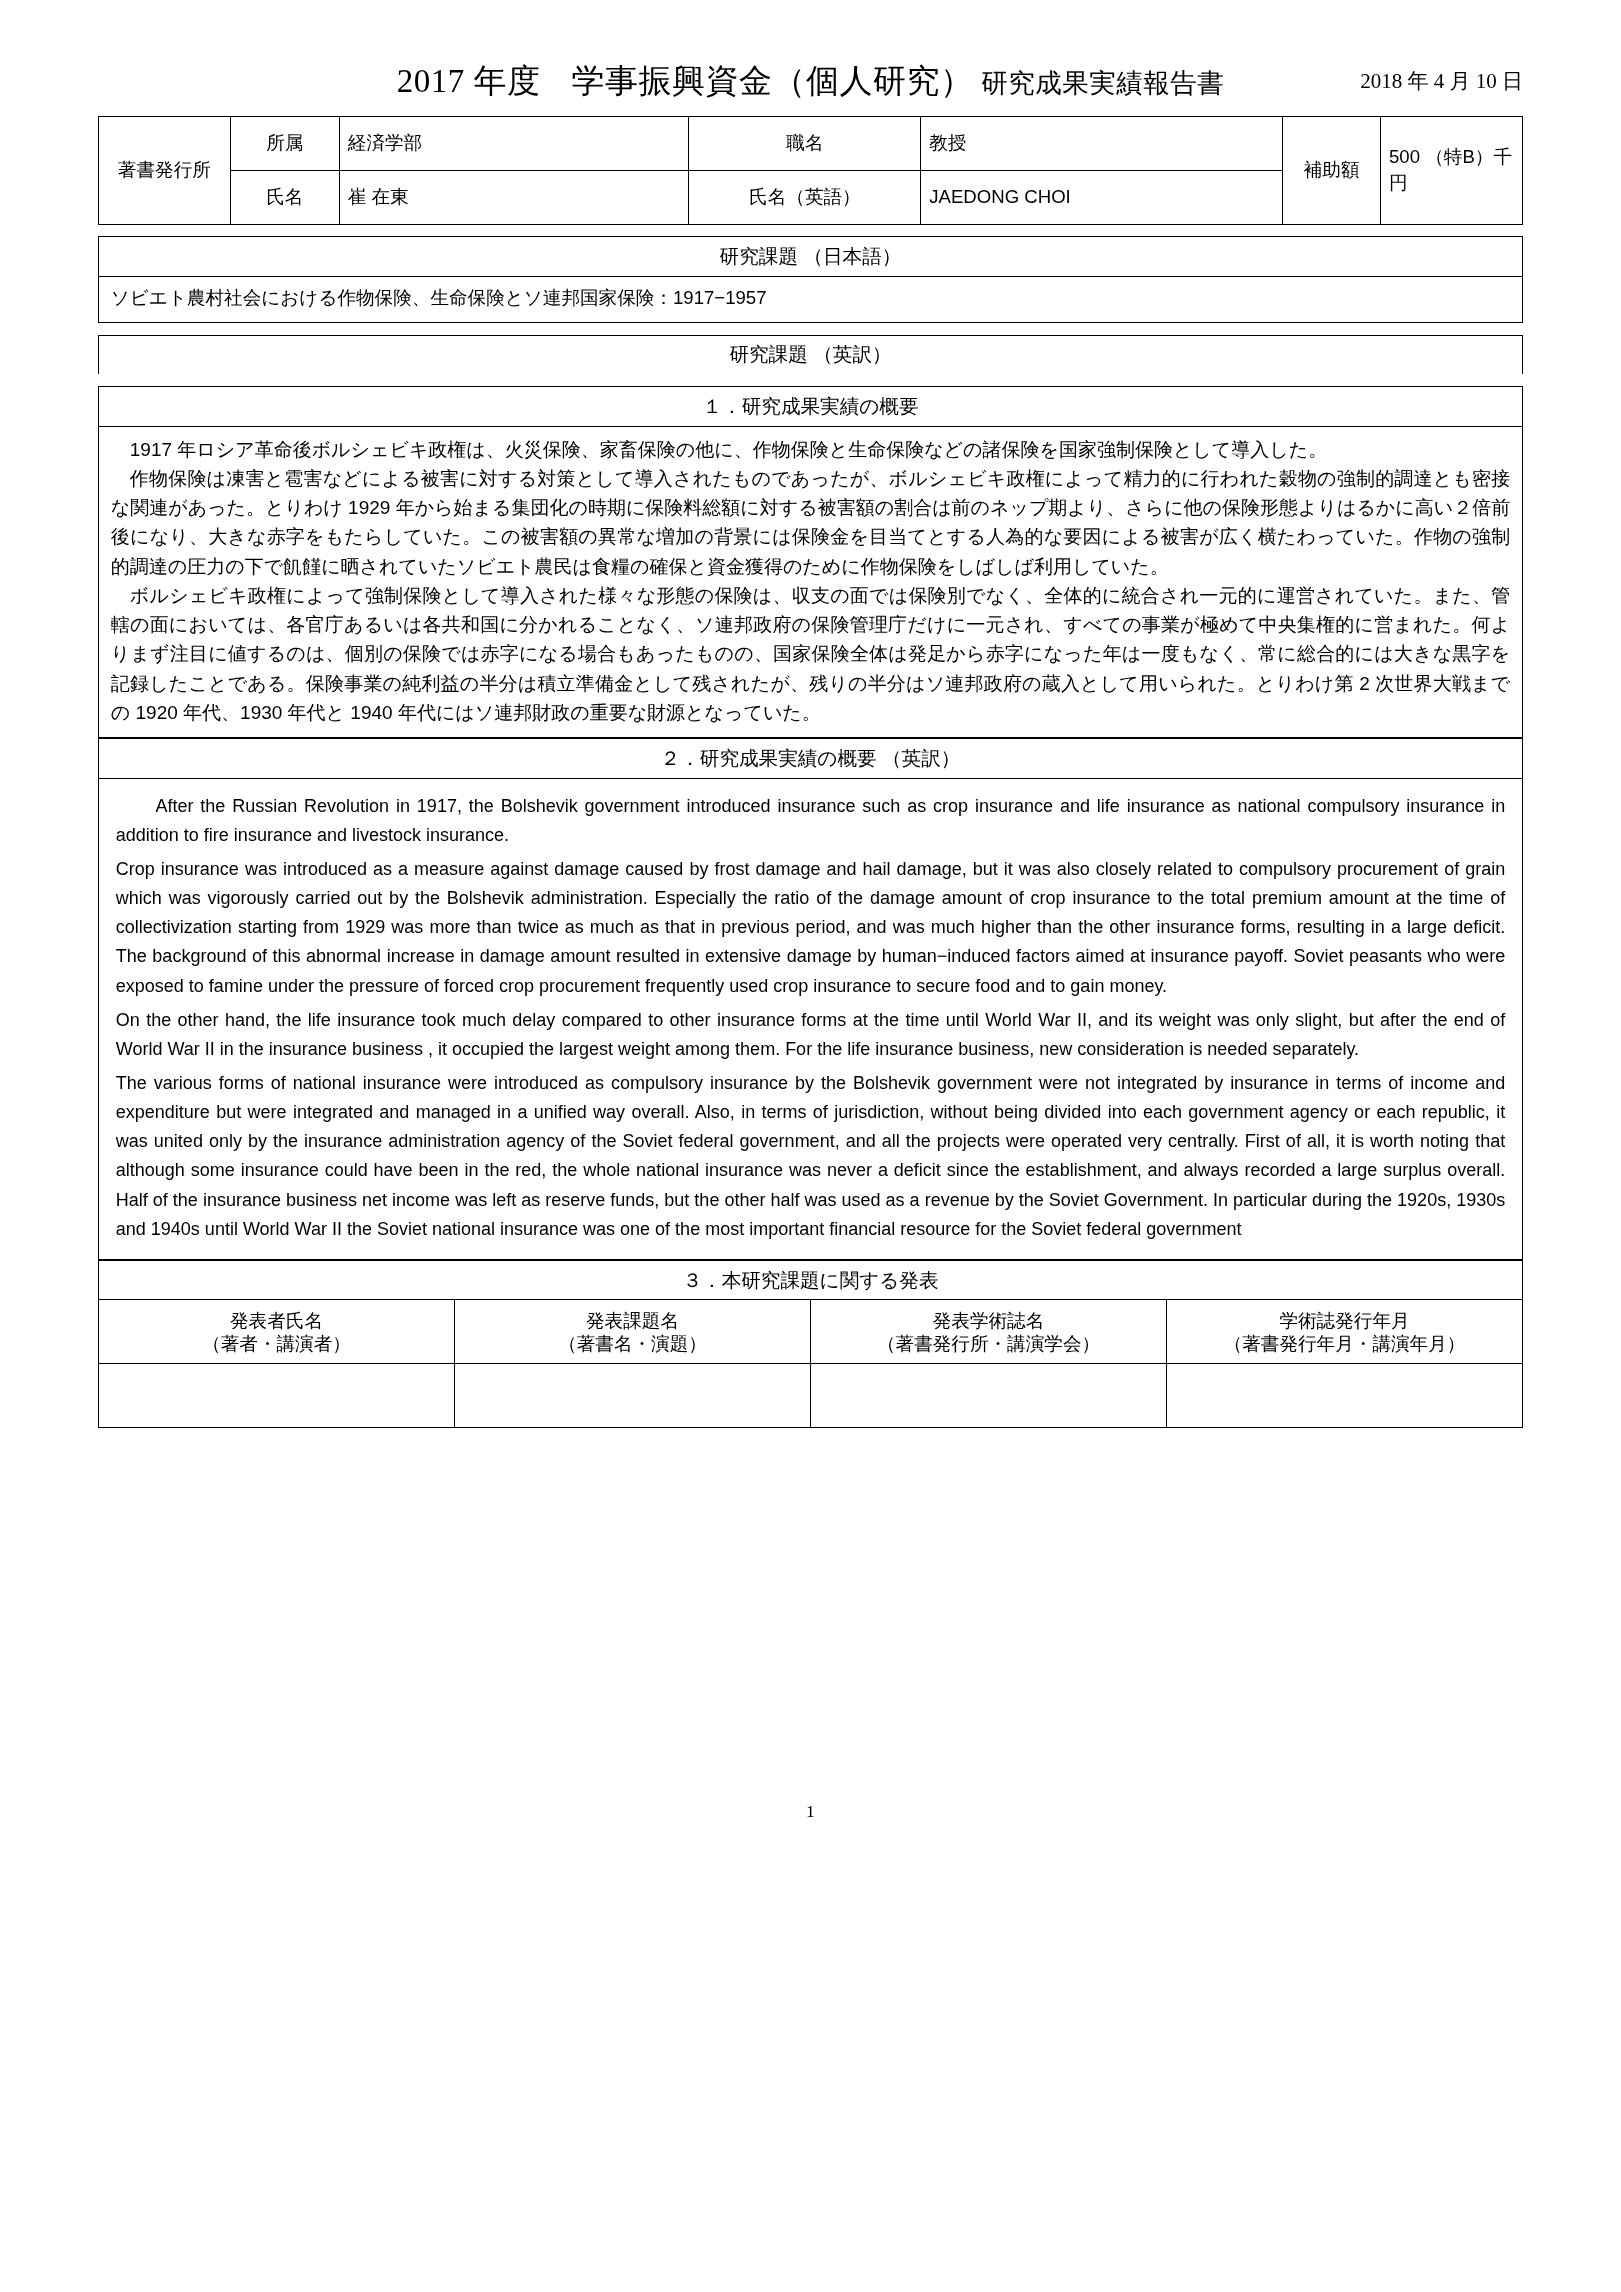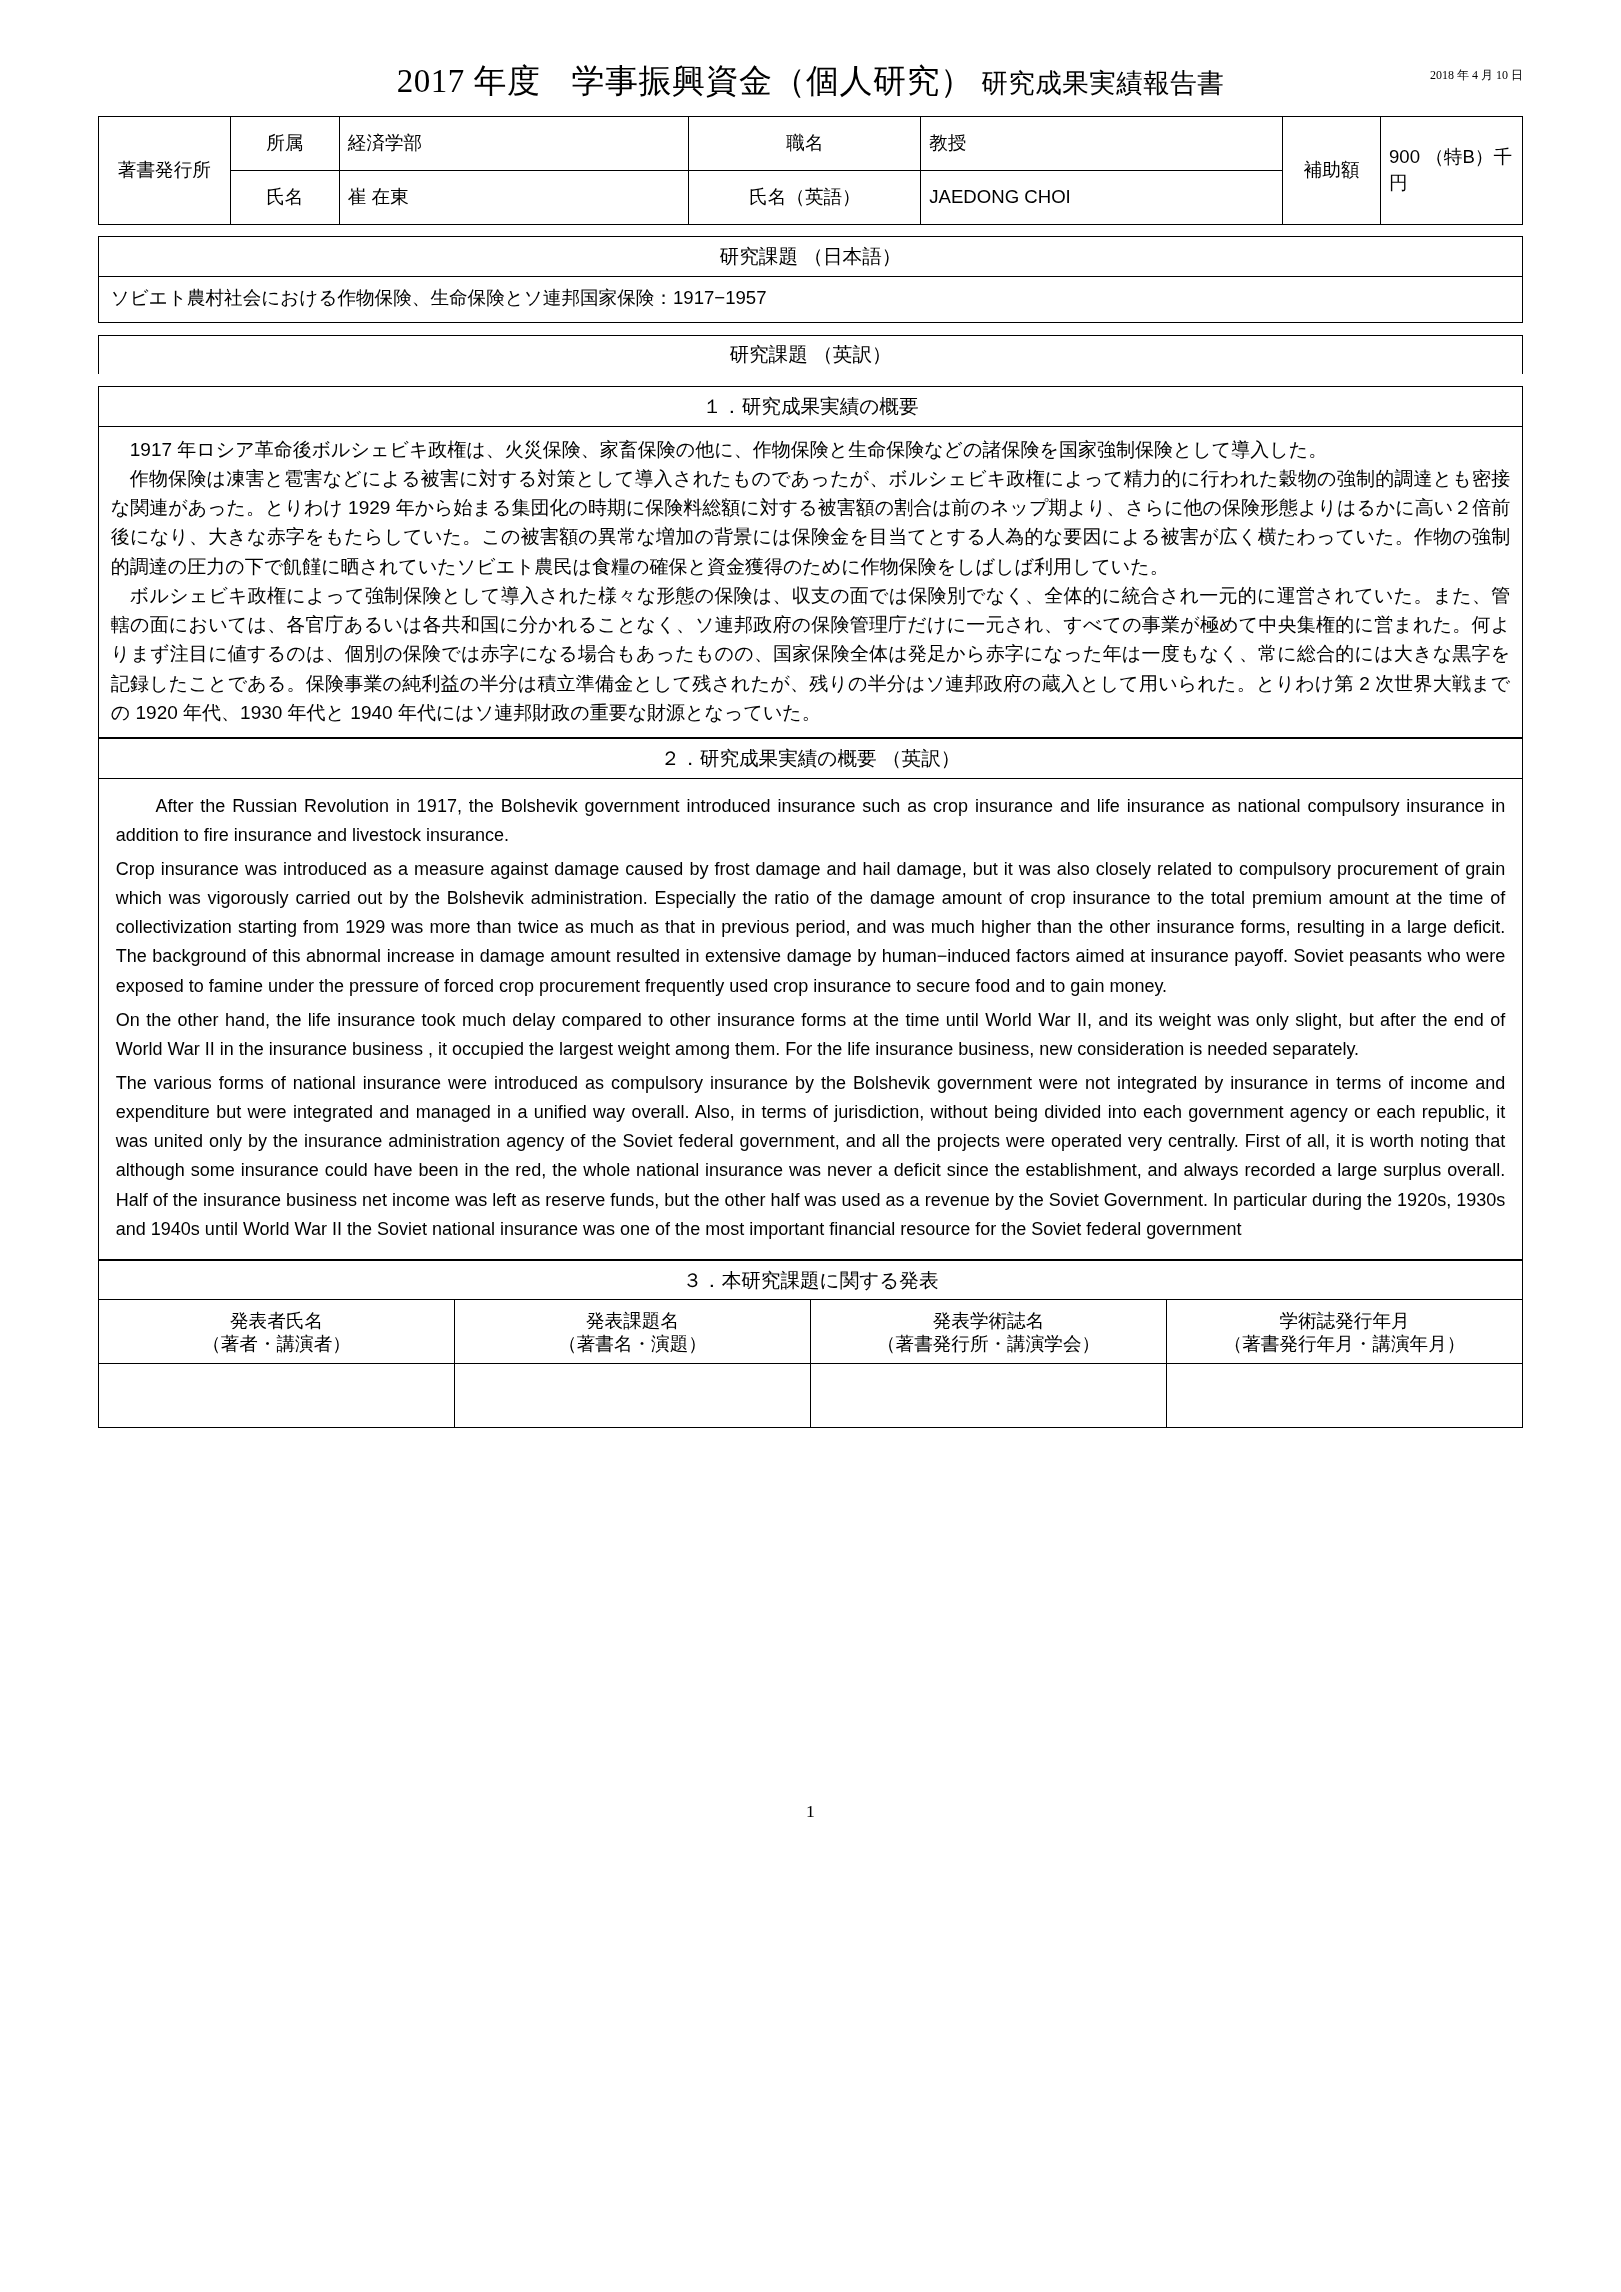--- a/index.html
+++ b/index.html
@@ -37,21 +37,21 @@
   .doc-title .big {
     font-size: 33px;
   }
   .doc-title .sub {
     font-size: 26.5px;
   }
   .doc-date {
     position: absolute;
     right: 0;
     top: 11.8px;
-    font-size: 12px;
+    font-size: 21px;
     font-family: "Liberation Serif", "DejaVu Serif", serif;
   }
   
   table.grid {
     border-collapse: collapse;
     width: 100%;
     table-layout: fixed;
   }
   table.grid td {
     border: 1.6px solid #000;
@@ -163,21 +163,21 @@
       <col style="width:127px">
     </colgroup>
     <tbody>
         <tr>
       <td class="lbl" rowspan="2">著書発行所</td>
       <td class="lbl">所属</td>
       <td class="l" colspan="2">経済学部</td>
       <td class="lbl">職名</td>
       <td class="l" colspan="2">教授</td>
       <td class="lbl" rowspan="2">補助額</td>
-      <td class="amount-cell" rowspan="2">900 （特B）千円</td>
+      <td class="amount-cell" rowspan="2">500 （特B）千円</td>
     </tr>
     <tr>
       <td class="lbl">氏名</td>
       <td class="l" colspan="2">崔 在東</td>
       <td class="lbl nowrap">氏名（英語）</td>
       <td class="l" colspan="2">JAEDONG CHOI</td>
     </tr>
   </tbody>
     </table>
 

